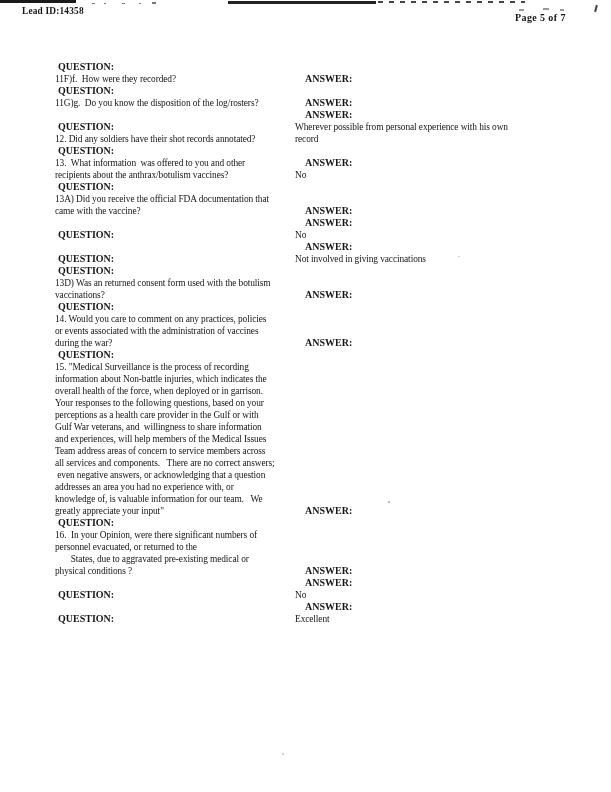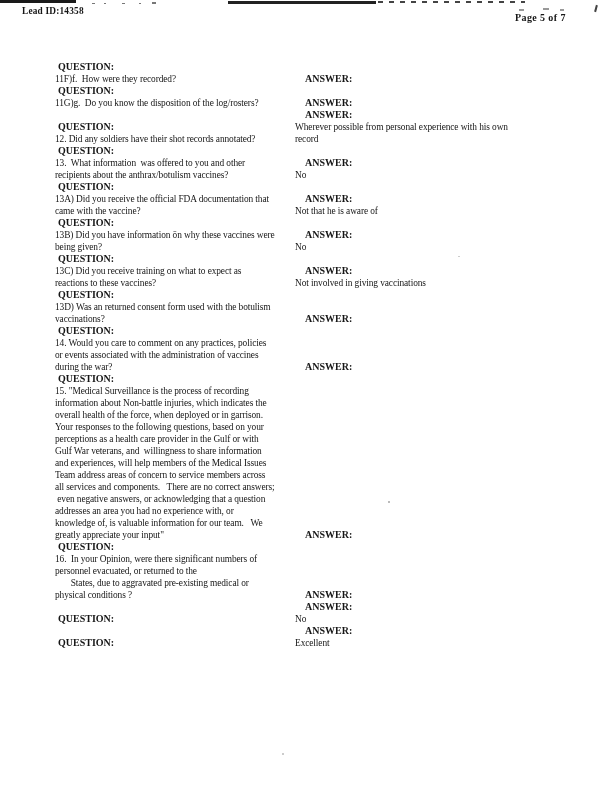--- a/index.html
+++ b/index.html
@@ -111,41 +111,36 @@
     </div>
 
     <div class="qa-row">
       <div class="q-cell">
         <div class="label">QUESTION:</div>
         <div class="q-text">13A) Did you receive the official FDA documentation that
 came with the vaccine?</div>
       </div>
       <div class="a-cell">
         <div class="label">ANSWER:</div>
-        <div class="a-text">Not that he is aware of</div>
-      </div>
-    </div>
-
-    <div class="qa-row">
-      <div class="q-cell">
-        <div class="label">QUESTION:</div>
-        <div class="q-text">13B) Did you have information ōn why these vaccines were
-being given?</div>
+      </div>
+    </div>
+
+    <div class="qa-row">
+      <div class="q-cell">
+        <div class="label">QUESTION:</div>
       </div>
       <div class="a-cell">
         <div class="label">ANSWER:</div>
         <div class="a-text">No</div>
       </div>
     </div>
 
     <div class="qa-row">
       <div class="q-cell">
         <div class="label">QUESTION:</div>
-        <div class="q-text">13C) Did you receive training on what to expect as
-reactions to these vaccines?</div>
       </div>
       <div class="a-cell">
         <div class="label">ANSWER:</div>
         <div class="a-text">Not involved in giving vaccinations</div>
       </div>
     </div>
 
     <div class="qa-row">
       <div class="q-cell">
         <div class="label">QUESTION:</div>

